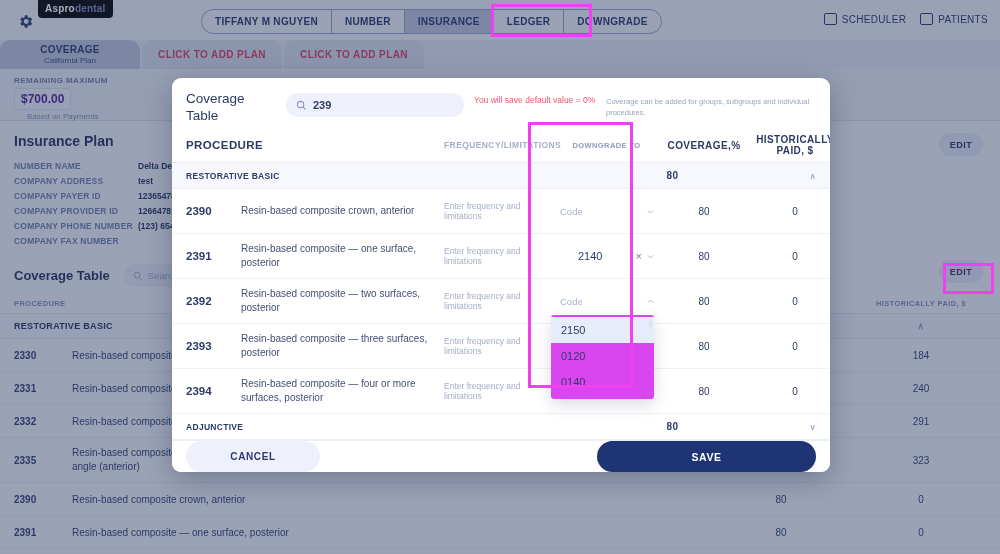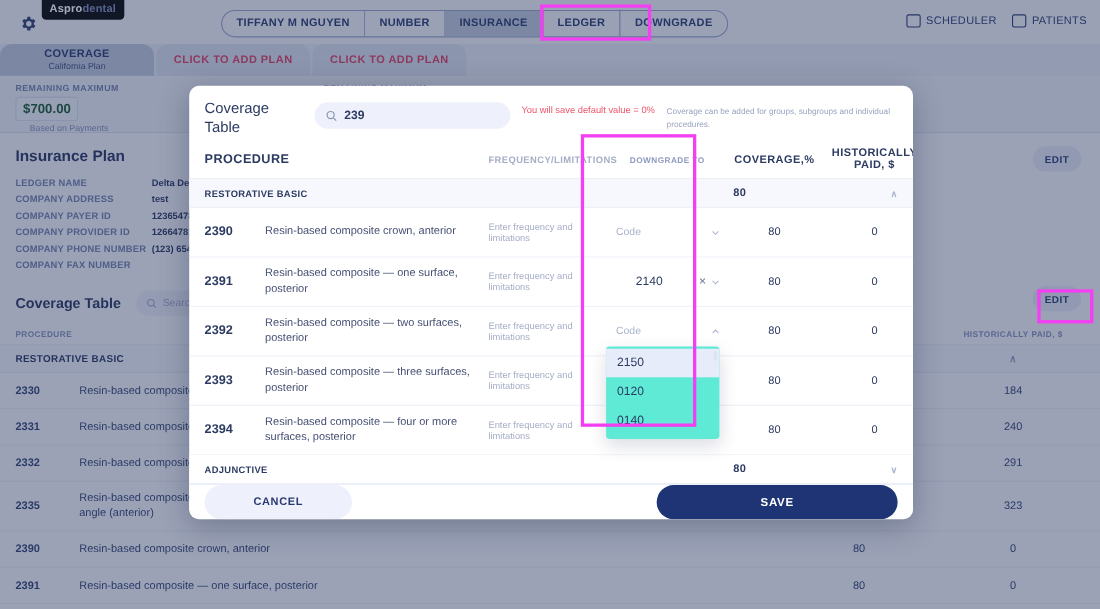--- a/index.html
+++ b/index.html
@@ -95,21 +95,21 @@
 
   
   .maxrow {
     position: relative; height: 52px; background: #e6e9f2;
     display: flex; padding: 7px 14px 0 14px; gap: 60px;
     border-bottom: 1px solid #d3d8e8;
   }
   .maxblock { width: 220px; }
   .max-label { font-size: 8px; color: #6b7aa8; letter-spacing: .4px; font-weight: bold; }
   .max-value {
-    margin-top: 3px; font-size: 12px; color: #14532d; font-weight: bold;
+    margin-top: 3px; font-size: 12px; color: #4c1d95; font-weight: bold;
     border: 1px solid #d0d6e7; border-radius: 3px;
     padding: 3px 6px; display: inline-block; background: #e9ecf4;
   }
   .max-note { font-size: 8px; color: #7d8ab3; margin-top: 2px; margin-left: 13px; }
 
   
   .ipanel { position: relative; background: #eef0f6; padding: 12px 14px 6px 14px; }
   .ipanel h2 { font-size: 14px; color: #1f2e5a; font-weight: bold; }
   .ip-edit {
     position: absolute; right: 17px; top: 12px;
@@ -227,21 +227,21 @@
     cursor: pointer;
   }
   .select .ph  { font-size: 9.5px; color: #aab2ca; }
   .select .sel { font-size: 11px; color: #2d3b63; margin-left: 18px;}
   .sel-icons { display: flex; align-items: center; gap: 4px; }
   .clear-x { font-size: 11px; color: #6c7799; cursor: pointer; }
 
   .dropdown {
     position: absolute; z-index: 140;
     left: -3px; top: 27px; width: 103px;
-    background: #5eead4; border-radius: 3px;
+    background: #d946ef; border-radius: 3px;
     box-shadow: 0 6px 16px rgba(30,40,80,.16);
     padding: 2px 0 4px 0;
   }
   .dd-opt {
     padding: 7px 10px; font-size: 11px; color: #2d3b63; cursor: pointer;
   }
   .dd-opt.hl { background: #e7ecfa; }
   .dd-scroll {
     position: absolute; right: 2px; top: 4px;
     width: 3px; height: 9px; background: #dfe3f0; border-radius: 2px;
@@ -345,21 +345,21 @@
       <div class="max-value">$700.00</div>
       <div class="max-note">After Outstanding</div>
     </div>
   </div>
 
   <div class="ipanel">
     <h2>Insurance Plan</h2>
     <div class="ip-edit">EDIT</div>
     <div class="ip-grid">
       <div class="ip-row">
-          <div class="ip-k">LEDGER NAME</div>
+          <div class="ip-k">NUMBER NAME</div>
           <div class="ip-v">Delta Dental</div>
         </div>
       <div class="ip-row">
           <div class="ip-k">COMPANY ADDRESS</div>
           <div class="ip-v">test</div>
         </div>
       <div class="ip-row">
           <div class="ip-k">COMPANY PAYER ID</div>
           <div class="ip-v">123654789</div>
         </div>

